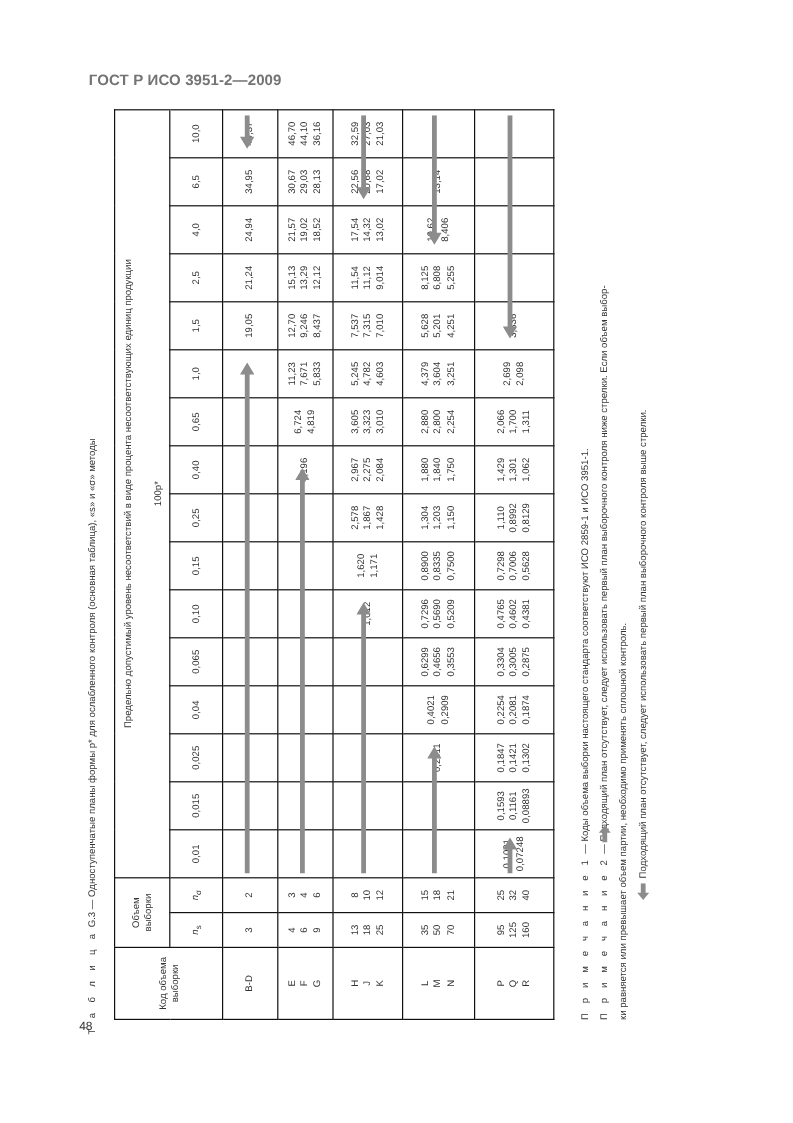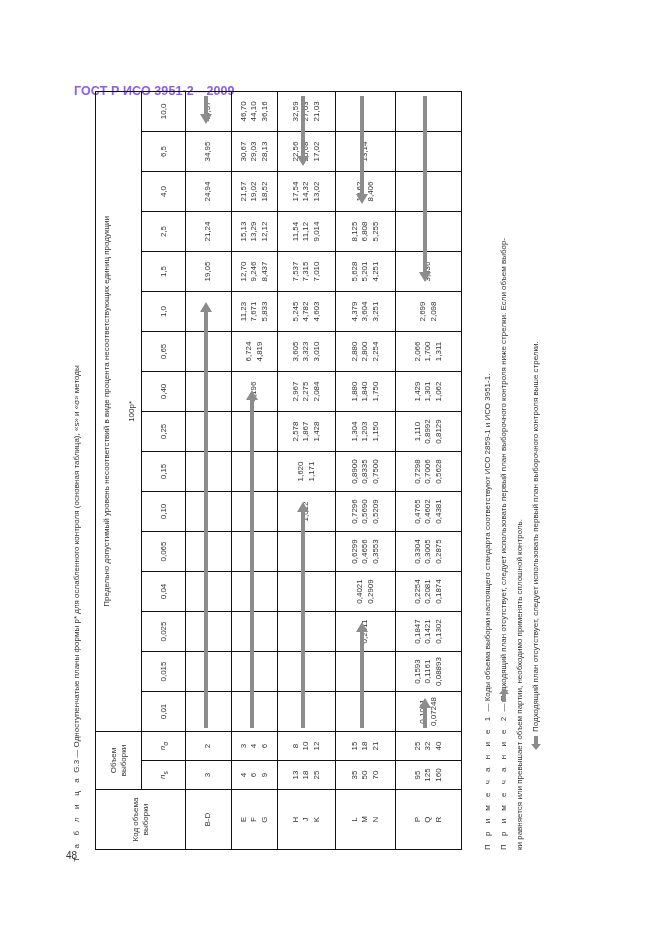--- a/index.html
+++ b/index.html
@@ -1,18 +1,18 @@
 <!DOCTYPE html>
 <html><head>
 <meta charset="utf-8">
 <style>
   html, body { margin:0; padding:0; background:#fff; }
   body { width:661px; height:936px; position:relative; overflow:hidden;
          font-family:"Liberation Sans", sans-serif; color:#222; }
-  .doc-header { position:absolute; left:74px; top:60px; font-weight:bold; font-size:12.5px; color:#8b5cf6; letter-spacing:0.1px;margin-top:24px; }
+  .doc-header { position:absolute; left:74px; top:60px; font-weight:bold; font-size:12.5px; color:#737373; letter-spacing:0.1px; }
   .page-num { position:absolute; left:66px; top:850px; font-size:10px; color:#333; }
 
   
   .stage { position:absolute; width:770px; height:530px; left:0; top:0;
            transform-origin:0 0; transform: translate(62px, 862px) rotate(-90deg); }
 
   .caption { position:absolute; left:0; top:0; height:30px; line-height:30px; font-size:8px; color:#333; white-space:nowrap; }
   .caption .sp { letter-spacing:3.2px; }
 
   table.main { position:absolute; left:12px; top:33px; border-collapse:collapse; table-layout:fixed; width:758px; font-size:8px; }

